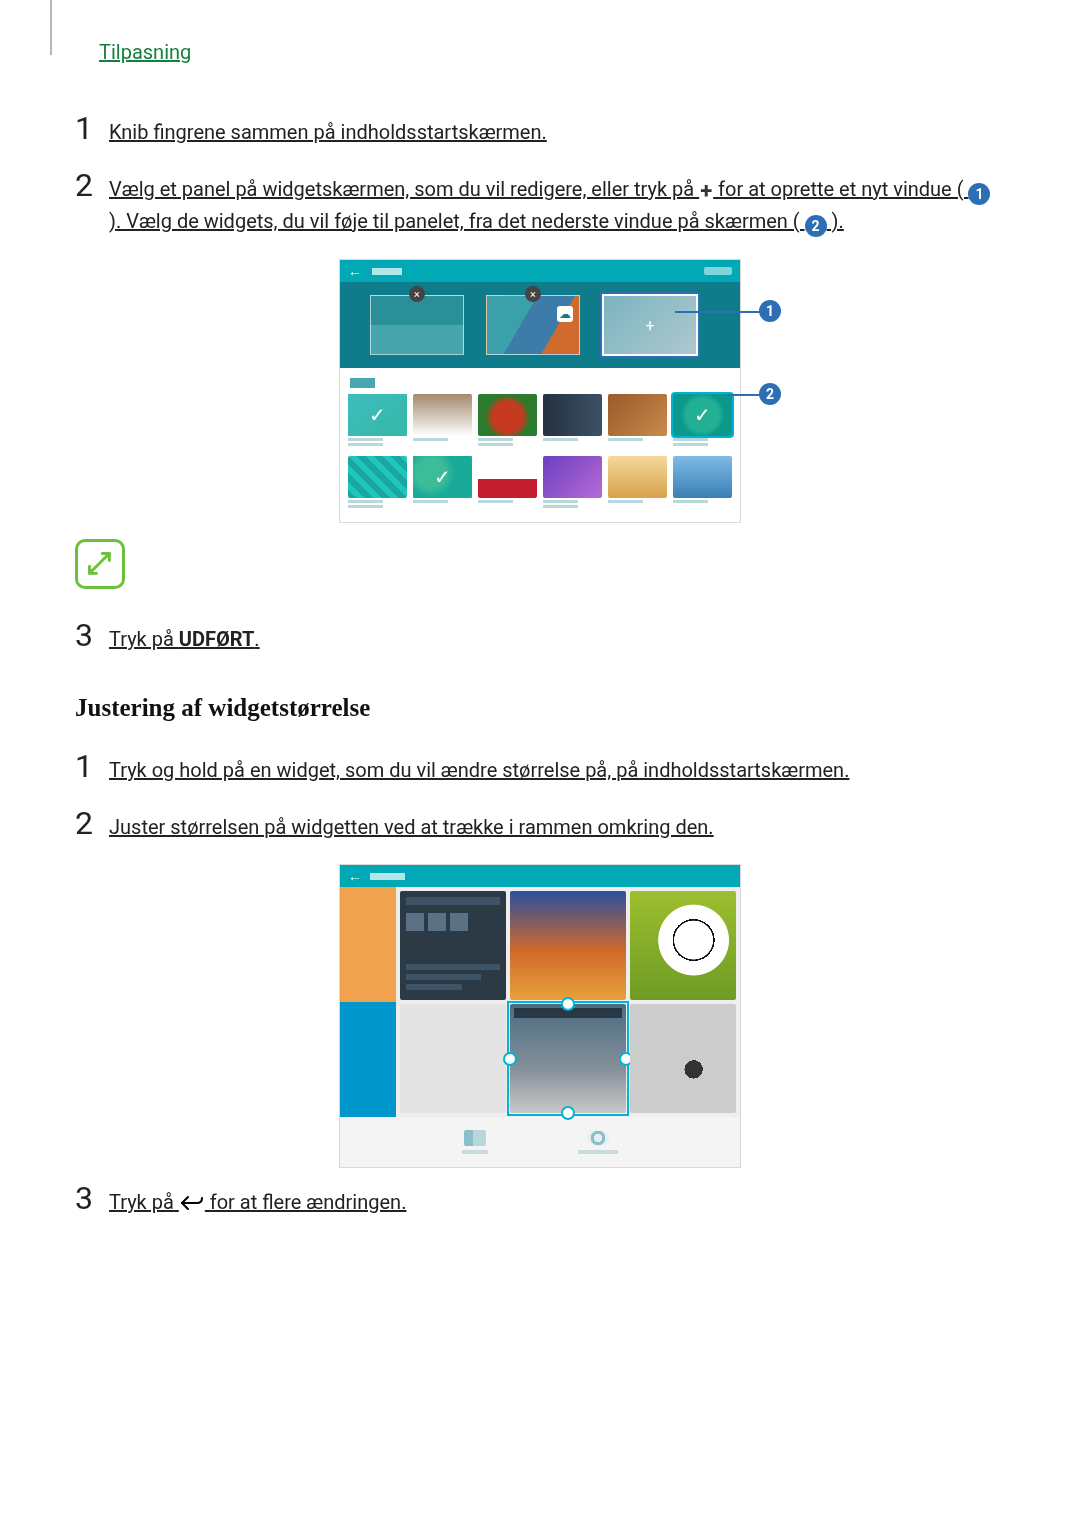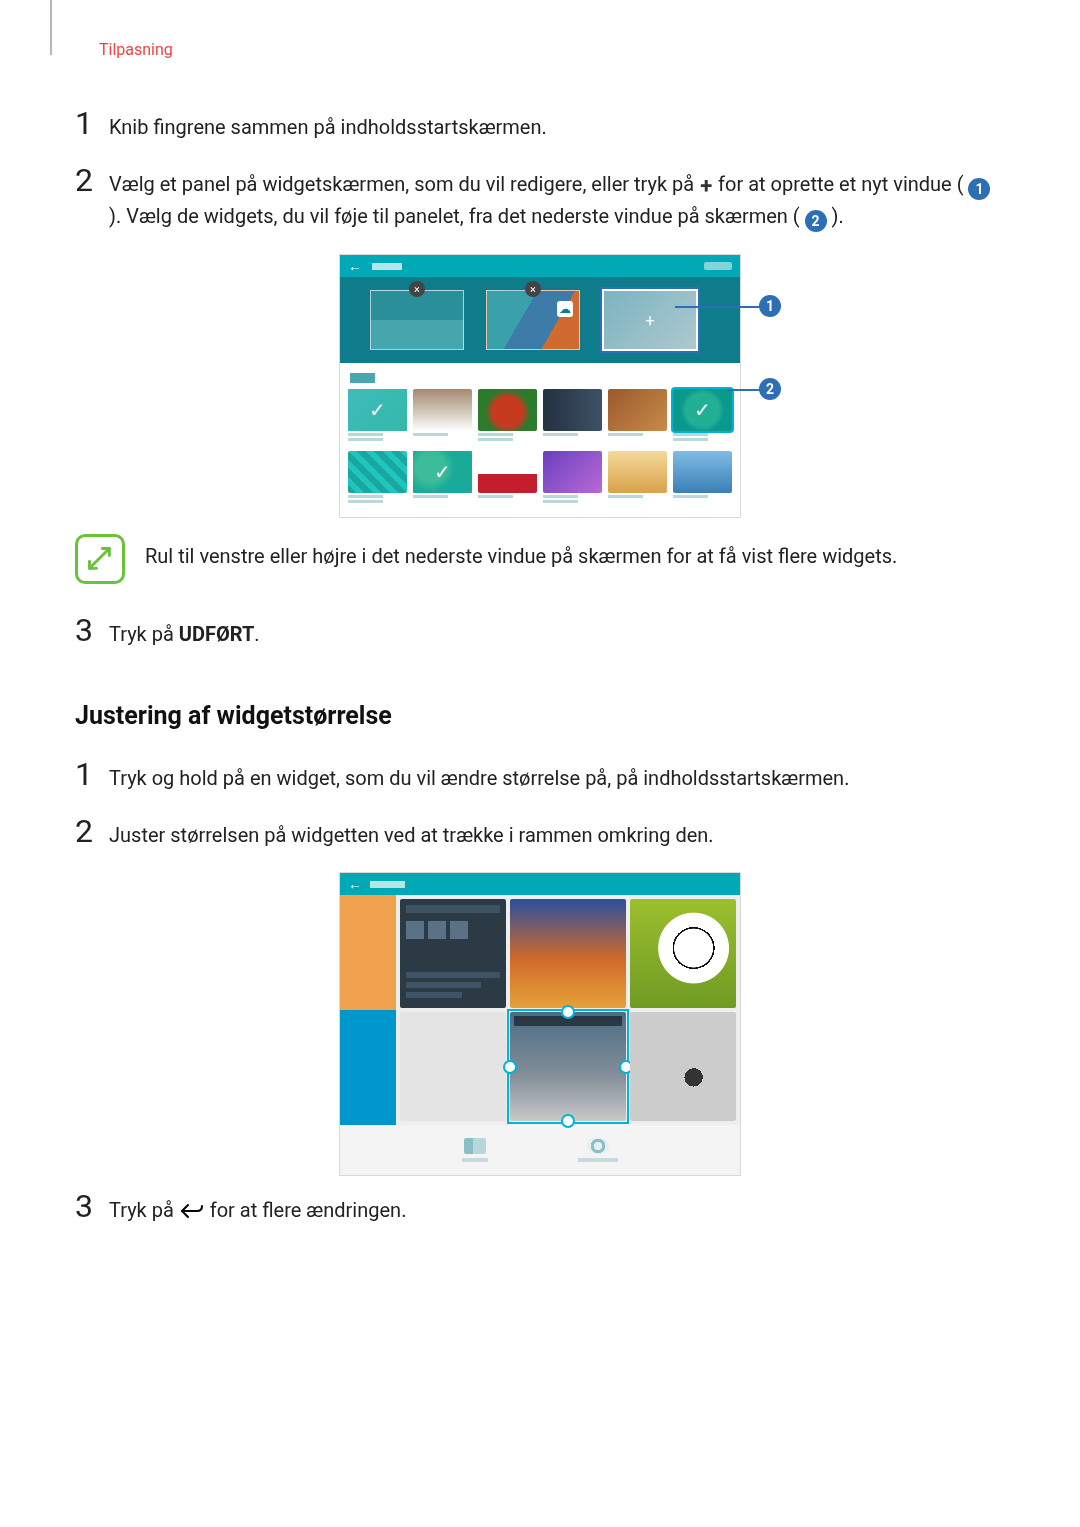--- a/index.html
+++ b/index.html
@@ -17,51 +17,53 @@
   }
   .side-rule {
     position: absolute;
     left: 50px;
     top: 0;
     width: 2px;
     height: 55px;
     background: #b8b8b8;
   }
   .running-head {
-    font-size: 16px;
-    color: #ef4444;
+    font-size: 20px;
+    color: #15803d;
     margin: 0 0 48px 24px;
+    text-decoration: underline;
   }
   h2 {
     font-size: 25px;
     font-weight: 700;
     margin: 0 0 28px 0;
     color: #111;
   }
-  h2.second { margin-top: 52px; }
+  h2.second { margin-top: 40px; font-family: Liberation Serif, serif; }
   .steps { list-style: none; margin: 0; padding: 0; }
   .step {
     display: flex;
     align-items: flex-start;
     margin: 0 0 22px 0;
   }
   .step-number {
     font-size: 32px;
     font-weight: 400;
     color: #222;
     line-height: 1;
     width: 34px;
     flex: 0 0 34px;
     text-align: left;
   }
   .step-body {
     font-size: 20px;
     line-height: 1.45;
     padding-top: 6px;
     flex: 1;
+    text-decoration: underline;
   }
   .step-body b { font-weight: 700; }
   .inline-badge {
     display: inline-flex;
     align-items: center;
     justify-content: center;
     width: 22px;
     height: 22px;
     border-radius: 50%;
     background: #2d6fb5;
@@ -423,21 +425,20 @@
   </div>
 
   <div class="note-block">
     <span class="note-icon">
       <svg viewBox="0 0 24 24" fill="none" stroke="#6ac23a" stroke-width="2.5" stroke-linecap="round" stroke-linejoin="round">
           <path d="M3 20 L20 3"></path>
           <path d="M14 3 L20 3 L20 9"></path>
           <path d="M3 20 L9 20 M3 20 L3 14"></path>
         </svg>
     </span>
-    <div class="note-text">Rul til venstre eller højre i det nederste vindue på skærmen for at få vist flere widgets.</div>
   </div>
 
   <ol class="steps">
     <li class="step">
       <div class="step-number">3</div>
       <div class="step-body">
         <span>Tryk på </span><b>UDFØRT</b><span>.</span>
       </div>
     </li>
   </ol>

